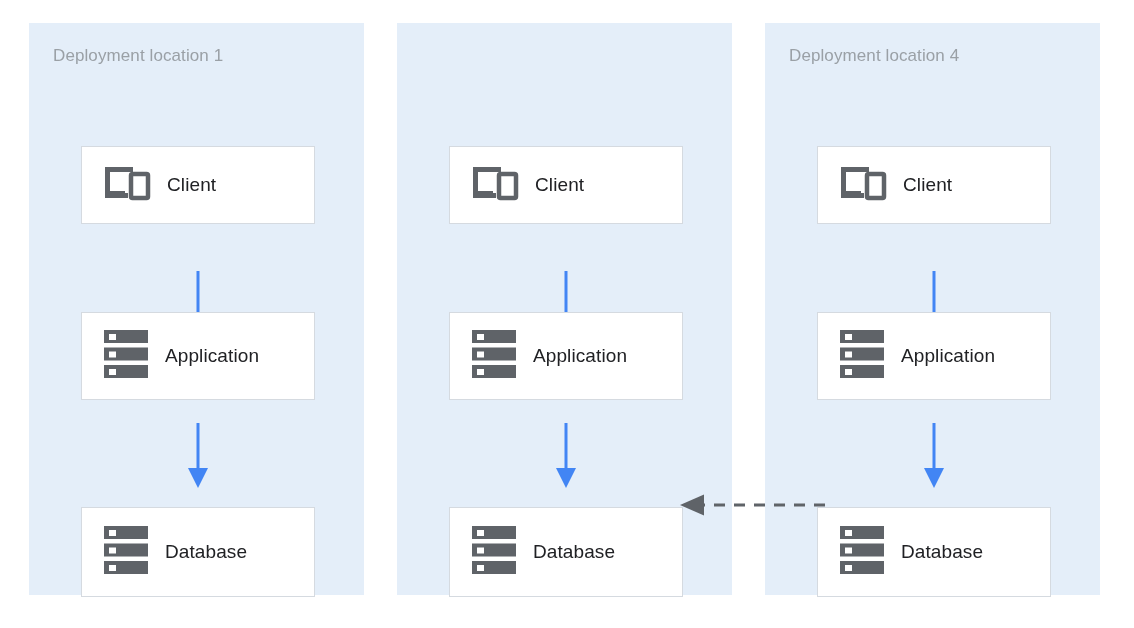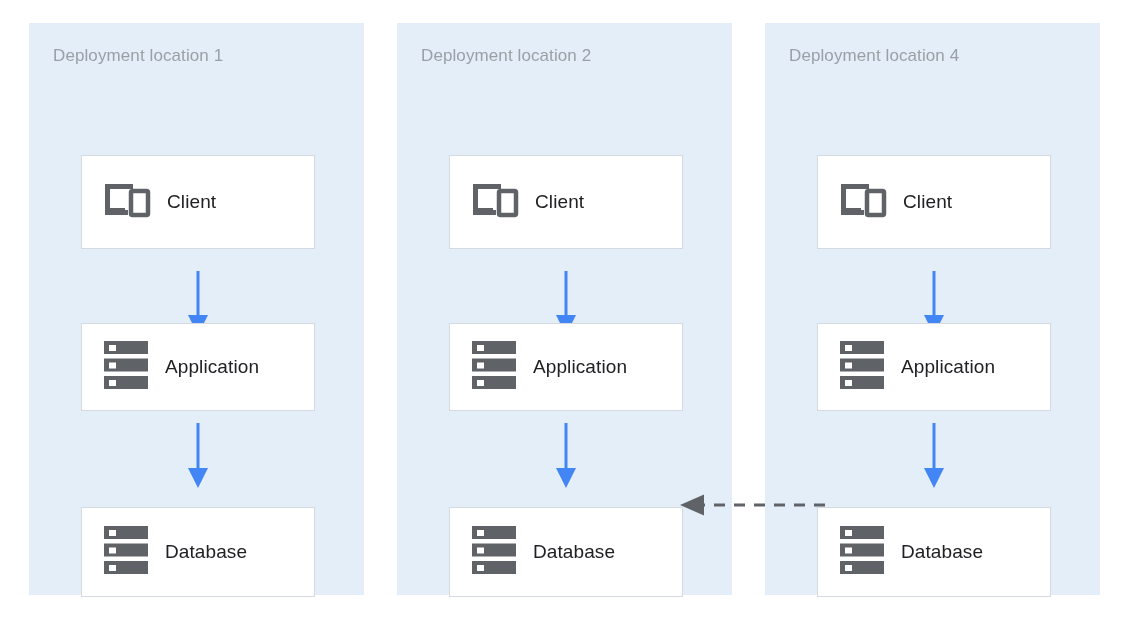--- a/index.html
+++ b/index.html
@@ -50,22 +50,22 @@
   .node {
     position: absolute;
     background: #ffffff;
     border: 1px solid #d5dae0;
     box-sizing: border-box;
     display: flex;
     align-items: center;
     left: 52px;
     width: 234px;
   }
-  .node-client     { top: 132px; height: 94px; }
-  .node-app        { top: 300px; height: 88px; }
+  .node-client     { top: 123px; height: 78px; }
+  .node-app        { top: 289px; height: 88px; }
   .node-db         { top: 442px; height: 90px; margin-top: 42px; }
 
   .node-icon {
     flex: 0 0 auto;
     margin-left: 21px;
     margin-right: 16px;
     display: block;
   }
   .node-label {
     font-size: 19px;
@@ -148,21 +148,20 @@
           <rect x="6" y="23.5" width="7" height="6" fill="#ffffff"></rect>
           <rect x="1" y="37" width="44" height="13" fill="#5f6368"></rect>
           <rect x="6" y="41" width="7" height="6" fill="#ffffff"></rect>
         </svg>
       </span>
       <span class="node-label">Database</span>
     </div>
   </div>
 
   <div class="panel panel-2">
-    <div class="panel-title">Deployment location 2</div>
 
     <div class="node node-client">
       <span class="node-icon">
         <svg width="48" height="40" viewBox="0 0 48 40" xmlns="http://www.w3.org/2000/svg">
           <path d="M2 4 H30 V9 H7 V28 H22 V33 H2 Z" fill="#5f6368"></path>
           <rect x="2" y="30" width="23" height="5" fill="#5f6368"></rect>
           <rect x="28" y="11" width="17" height="24" rx="1.5" fill="none" stroke="#5f6368" stroke-width="4.5"></rect>
         </svg>
       </span>
       <span class="node-label">Client</span>

